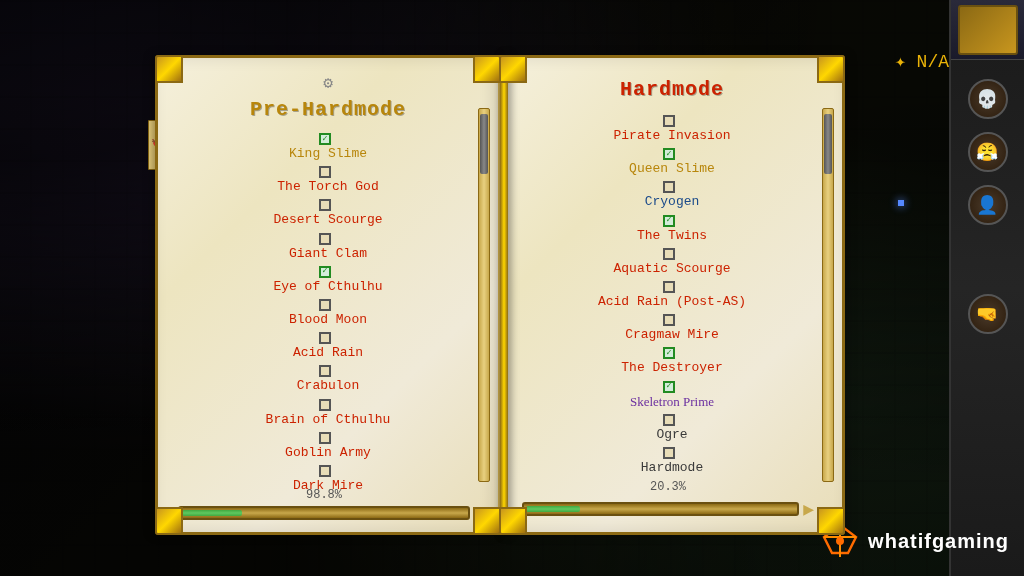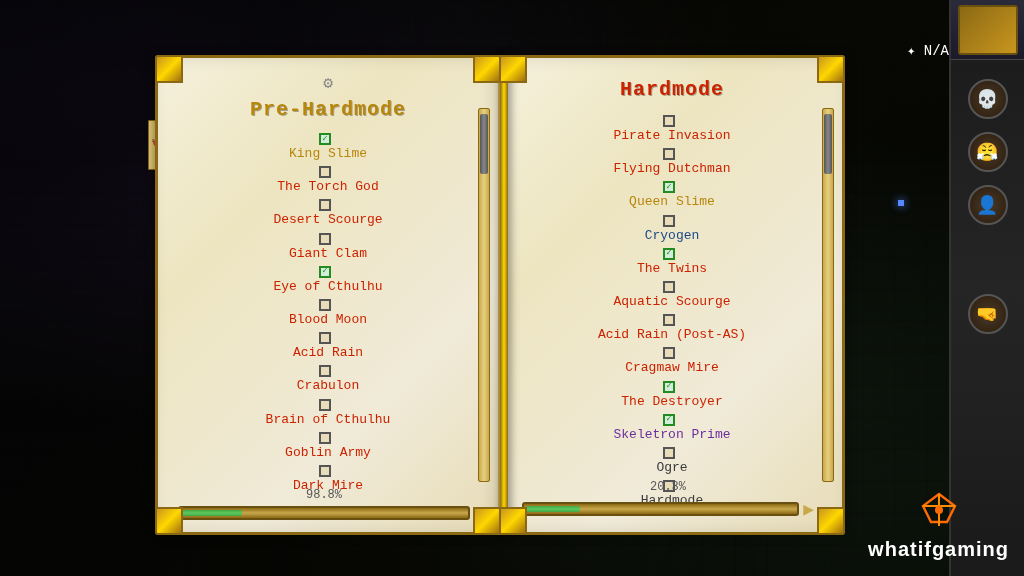--- a/index.html
+++ b/index.html
@@ -134,21 +134,21 @@
       background: #d4edda;
     }
 
     .boss-name {
       font-size: 13px;
     }
 
     .boss-name.red { color: #cc2200; }
     .boss-name.yellow { color: #b8860b; }
     .boss-name.blue { color: #1a4a8a; }
-    .boss-name.purple { color: #6b2fa0; }
+    .boss-name.purple { color: #6b2fa0; font-family: Liberation Serif, serif; }
     .boss-name.dark { color: #3a3a3a; }
 
     
     .page-scrollbar {
       position: absolute;
       right: 8px;
       top: 50px;
       bottom: 50px;
       width: 12px;
       background: linear-gradient(to right, #c8a84b, #e8d080, #c8a84b);
@@ -214,43 +214,42 @@
     }
 
     
     .watermark {
       position: absolute;
       bottom: 15px;
       right: 15px;
       display: flex;
       align-items: center;
       gap: 8px;
-      flex-direction: column;
     }
 
     .watermark-logo {
       width: 40px;
       height: 40px;
     }
 
     .watermark-text {
       font-size: 20px;
       font-weight: bold;
       color: #ffffff;
       font-family: Arial, sans-serif;
       letter-spacing: 1px;
     }
 
     
     .nav-indicator {
       position: absolute;
-      top: 42px;
+      top: 50px;
       right: 75px;
-      color: #ffffff;
-      font-size: 14px;
+      color: #eab308;
+      font-size: 18px;
       font-family: 'Courier New', monospace;
     }
 
     
     .book-top-buttons {
       position: absolute;
       top: 57px;
       left: 790px;
       display: flex;
       gap: 5px;
@@ -441,24 +440,20 @@
     <div style="margin-bottom:14px; margin-top:5px;">
       <div class="page-title title-hard">Hardmode</div>
     </div>
 
     <ul class="boss-list">
       <li class="boss-item">
         <div class="checkbox"></div>
         <span class="boss-name red">Pirate Invasion</span>
       </li>
       <li class="boss-item">
-        <div class="checkbox"></div>
-        <span class="boss-name red">Flying Dutchman</span>
-      </li>
-      <li class="boss-item">
         <div class="checkbox checked">✓</div>
         <span class="boss-name yellow">Queen Slime</span>
       </li>
       <li class="boss-item">
         <div class="checkbox"></div>
         <span class="boss-name blue">Cryogen</span>
       </li>
       <li class="boss-item">
         <div class="checkbox checked">✓</div>
         <span class="boss-name red">The Twins</span>

